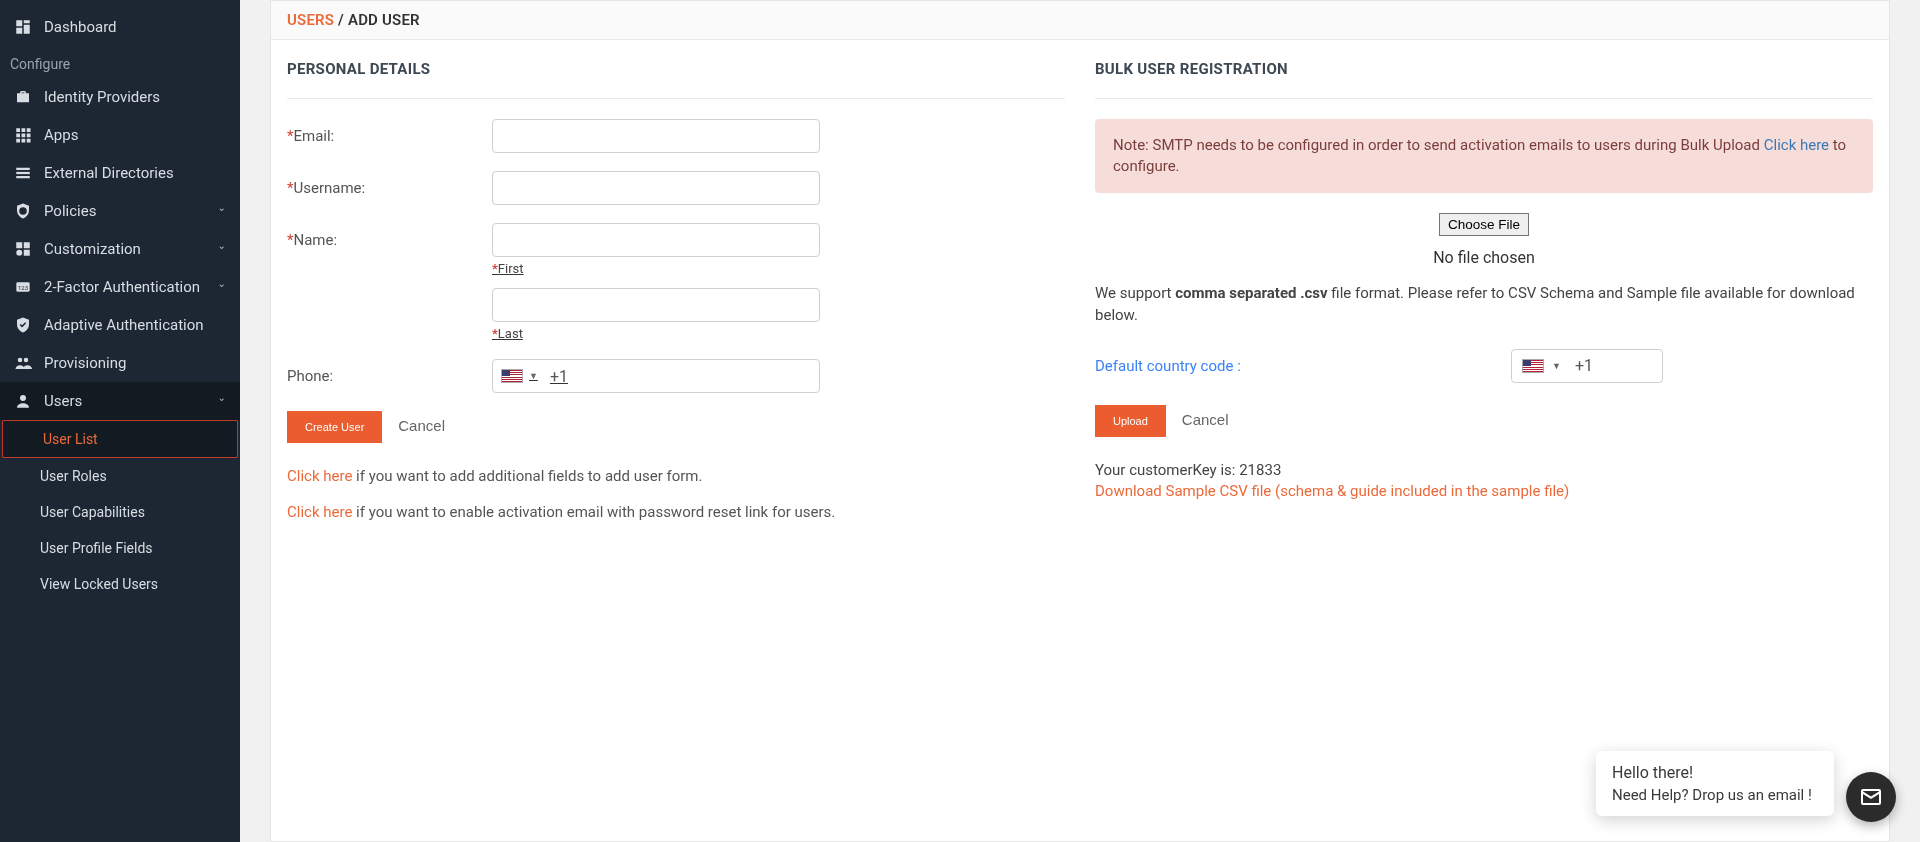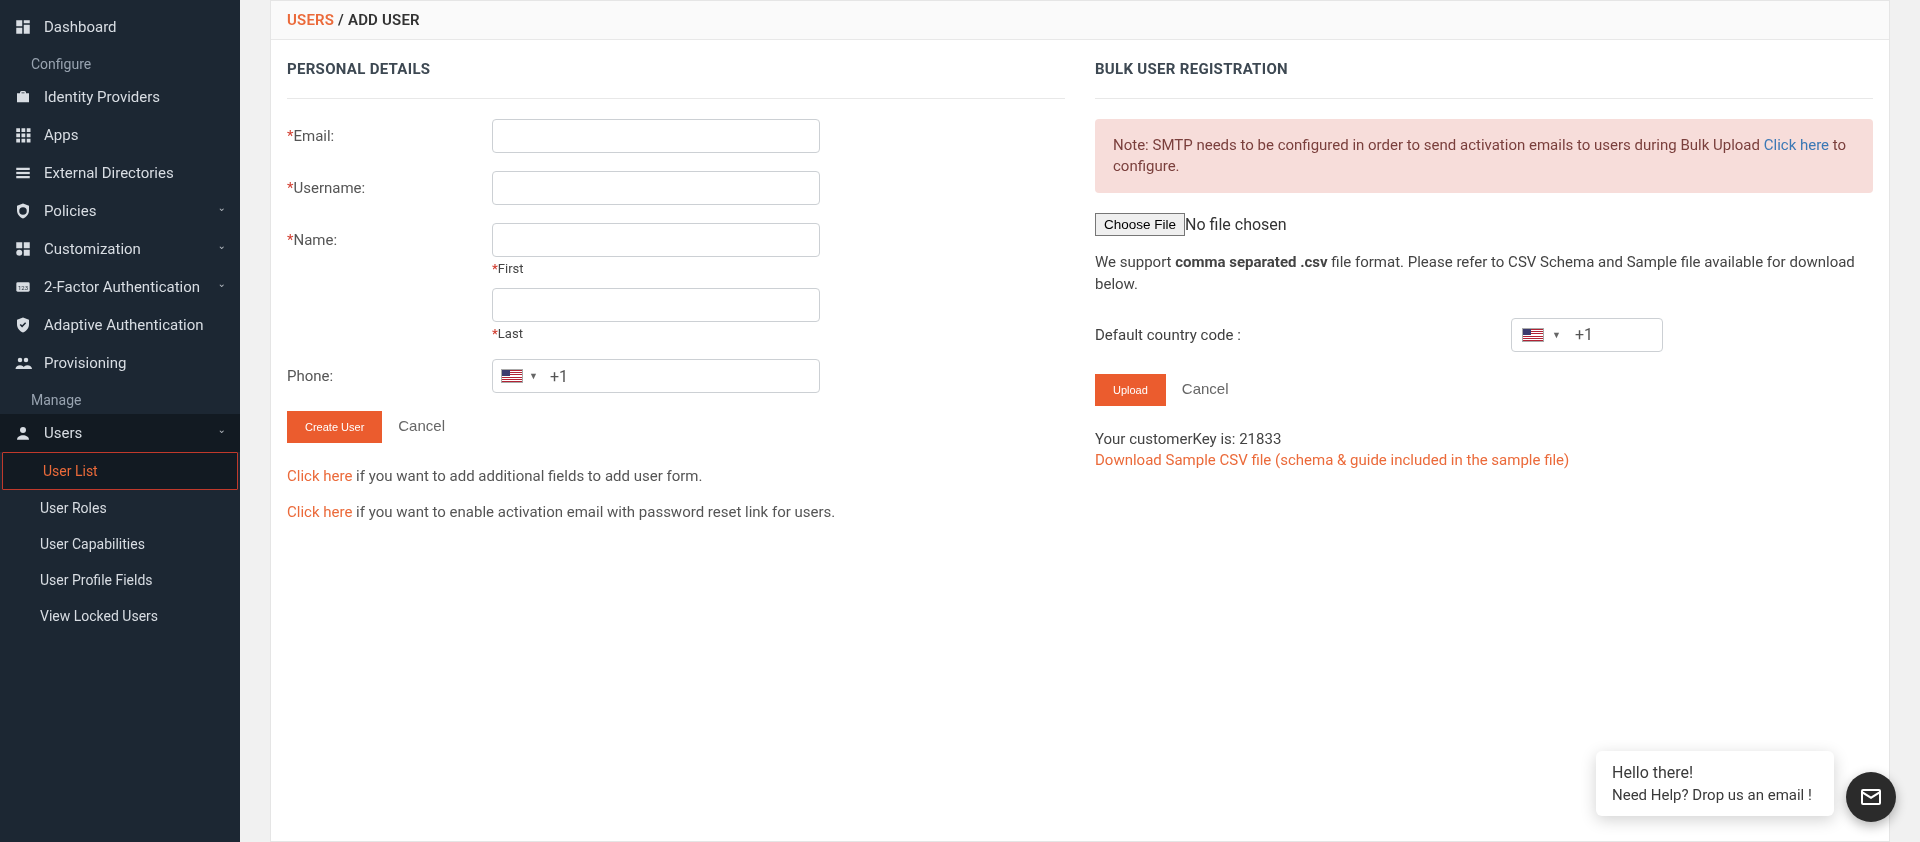--- a/index.html
+++ b/index.html
@@ -3,55 +3,55 @@
 <meta charset="utf-8">
 <style>
   * { box-sizing: border-box; margin: 0; padding: 0; }
   body { font-family: -apple-system, BlinkMacSystemFont, "Segoe UI", Roboto, Arial, sans-serif; background: #f0f0f0; color: #333; overflow: hidden; }
   .layout { display: flex; height: 842px; width: 1920px; }
   .sidebar { width: 240px; background: #1c2733; color: #d8dde3; overflow-y: auto; flex-shrink: 0; padding-top: 8px; }
   .sidebar::-webkit-scrollbar { width: 6px; }
   .nav-item { display: flex; align-items: flex-start; padding: 10px 14px; gap: 12px; cursor: pointer; font-size: 15px; }
   .nav-item .icon { width: 18px; height: 18px; display: inline-flex; align-items: center; justify-content: center; flex-shrink: 0; }
   .nav-item .chev { margin-left: auto; font-size: 10px; opacity: .8; }
-  .nav-section { padding: 10px 31px 6px; font-size: 14px; color: #98a3b0; }
+  .nav-section { padding: 10px 10px 6px; font-size: 14px; color: #98a3b0; }
   .nav-sub { padding: 10px 14px 10px 40px; font-size: 14px; cursor: pointer; color: #d8dde3; }
   .nav-item.active-parent { background: #121a22; }
   .nav-sub.active { color: #eb6a3a; border: 1px solid #c0392b; background: #121a22; margin: 0 2px; border-radius: 1px; }
   .content { flex: 1; background: #f1f1f1; overflow: hidden; display: flex; flex-direction: column; }
   .panel { background: #ffffff; margin: 0 30px 0 30px; border: 1px solid #e5e5e5; flex: 1; display: flex; flex-direction: column; overflow: hidden; }
   .breadcrumb { padding: 10px 16px; border-bottom: 1px solid #e8e8e8; font-size: 15px; font-weight: 600; letter-spacing: .2px; background: #fafafa; }
   .breadcrumb a { color: #eb6a3a; text-decoration: none; }
   .columns { display: flex; flex: 1; overflow-y: auto; padding: 20px 16px; gap: 30px; }
   .col { flex: 1; min-width: 0; }
   .col h2 { font-size: 15px; font-weight: 700; letter-spacing: .3px; color: #3d4852; margin-bottom: 20px; }
   .form-row { display: flex; align-items: flex-start; margin-bottom: 18px; }
   .form-row label { width: 205px; padding-top: 8px; font-size: 15px; color: #555; }
   .req { color: #d23f31; }
-  .input-box { flex: 0 0 328px; }
+  .input-box { flex: 0 0 328px; text-decoration: underline; }
   .text-input { width: 328px; height: 34px; border: 1px solid #ccd0d4; border-radius: 4px; padding: 0 10px; font-size: 14px; }
   .sublabel { font-size: 13px; margin-top: 4px; color: #444; }
   .sublabel .req { font-weight: 600; }
   .phone-input { display: flex; width: 328px; height: 34px; border: 1px solid #ccd0d4; border-radius: 4px; align-items: center; padding: 0 8px; gap: 6px; }
   .flag { width: 22px; height: 14px; background: linear-gradient(#b22234 0 7.7%, #fff 7.7% 15.4%, #b22234 15.4% 23.1%, #fff 23.1% 30.8%, #b22234 30.8% 38.5%, #fff 38.5% 46.2%, #b22234 46.2% 53.9%, #fff 53.9% 61.6%, #b22234 61.6% 69.3%, #fff 69.3% 77%, #b22234 77% 84.7%, #fff 84.7% 92.4%, #b22234 92.4% 100%); position: relative; border: .5px solid #aaa; }
   .flag::before { content: ""; position: absolute; left: 0; top: 0; width: 40%; height: 54%; background: #3c3b6e; }
   .flag-dd { font-size: 9px; color: #666; }
   .btn-primary { background: #eb5c2e; color: #fff; border: none; padding: 10px 18px; border-radius: 0; font-size: 11px; cursor: pointer; }
   .btn-link { background: none; border: none; color: #666; font-size: 15px; margin-left: 12px; cursor: pointer; }
   .actions { margin: 18px 0 24px 0; }
   .hint { font-size: 15px; color: #555; margin-top: 18px; }
   .hint a { color: #eb6a3a; text-decoration: none; }
   .alert { background: #f7ddda; color: #7a3f3c; padding: 16px 18px; border-radius: 4px; font-size: 15px; line-height: 1.4; margin-bottom: 20px; }
   .alert a { color: #3b78b5; text-decoration: none; }
-  .file-row { display: flex; align-items: center; gap: 0; margin-bottom: 16px; }
+  .file-row { display: flex; align-items: center; gap: 12px; margin-bottom: 16px; flex-direction: column; }
   .choose-file { font-family: Arial; font-size: 13.5px; background: #efefef; border: 1px solid #767676; padding: 3px 8px; cursor: pointer; }
   .note { font-size: 15px; color: #444; line-height: 1.45; margin-bottom: 22px; }
   .note strong { font-weight: 700; }
   .cc-row { display: flex; align-items: center; gap: 40px; margin-bottom: 22px; }
-  .cc-label { font-size: 15px; color: #404040; }
+  .cc-label { font-size: 15px; color: #3b82f6; }
   .cc-box { display: inline-flex; align-items: center; border: 1px solid #ccd0d4; border-radius: 4px; height: 34px; padding: 0 10px; gap: 8px; width: 152px; }
   .link { color: #eb6a3a; text-decoration: none; }
   .hr { border-top: 1px solid #e8e8e8; margin: 10px 0 20px 0; }
   .info-icon { display: inline-flex; width: 16px; height: 16px; border-radius: 50%; background: #3a3a3a; color: #fff; align-items: center; justify-content: center; font-size: 11px; font-weight: 700; margin-left: 6px; }
   .chat-pop { position: fixed; right: 86px; bottom: 26px; background: #fff; border-radius: 6px; box-shadow: 0 4px 16px rgba(0,0,0,.18); padding: 12px 16px; width: 238px; }
   .chat-pop .ln1 { font-size: 16px; color: #3a3a3a; margin-bottom: 4px; }
   .chat-pop .ln2 { font-size: 15px; color: #3a3a3a; }
   .chat-fab { position: fixed; right: 24px; bottom: 20px; width: 50px; height: 50px; border-radius: 50%; background: #2b2b2b; display: flex; align-items: center; justify-content: center; box-shadow: 0 4px 12px rgba(0,0,0,.3); cursor: pointer; }
   .chat-fab svg { fill: #fff; width: 24px; height: 24px; }
 </style>
@@ -158,21 +158,20 @@
       <span class="icon">
         <svg viewBox="0 0 24 24" width="18" height="18" fill="#d8dde3">
             <circle cx="8" cy="8" r="3"></circle>
             <circle cx="16" cy="8" r="3"></circle>
             <path d="M2 20c0-3 3-5 6-5s6 2 6 5H2zm10 0c0-3 3-5 6-5s6 2 6 5H12z"></path>
           </svg>
       </span>
       <span>Provisioning</span>
     </div>
 
-    <div class="nav-section">Manage</div>
 
     <div class="nav-item active-parent">
       <span class="icon">
         <svg viewBox="0 0 24 24" width="18" height="18" fill="#d8dde3">
             <circle cx="12" cy="8" r="4"></circle>
             <path d="M4 21c0-4 4-6 8-6s8 2 8 6H4z"></path>
           </svg>
       </span>
       <span>Users</span>
       <span class="chev">⌄</span>

